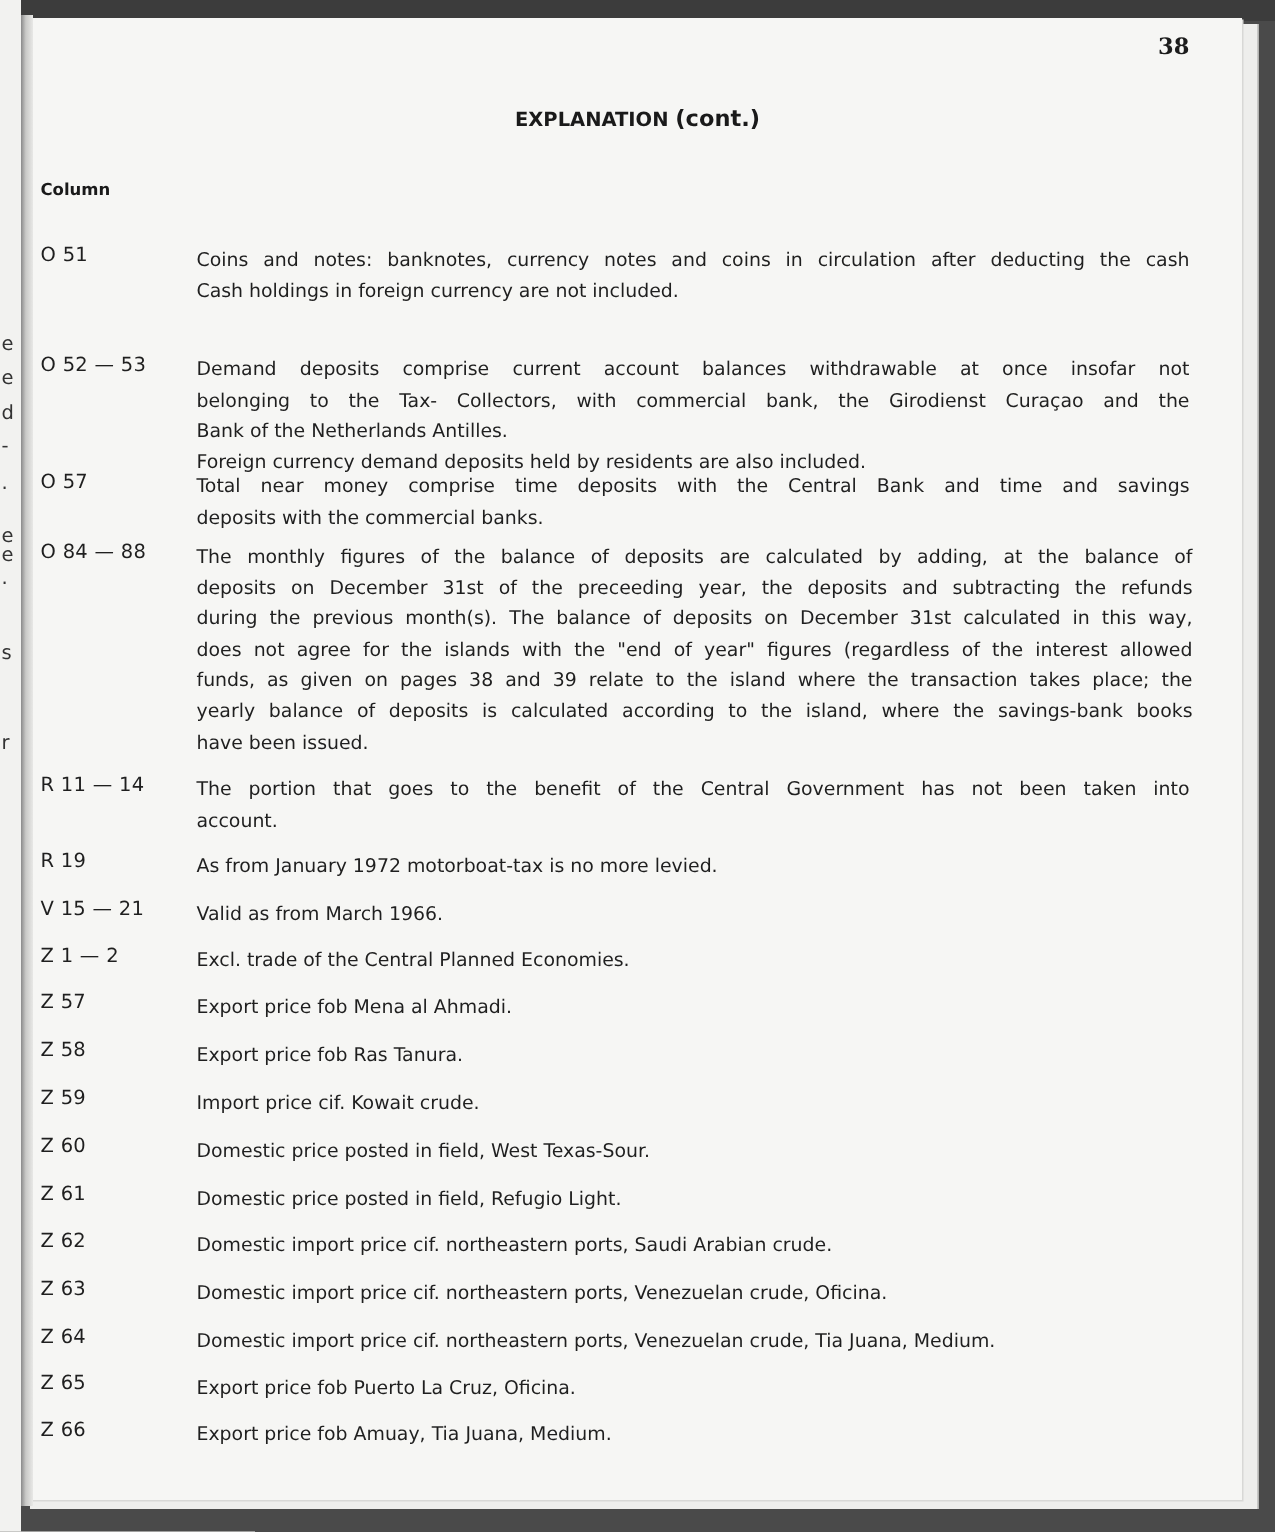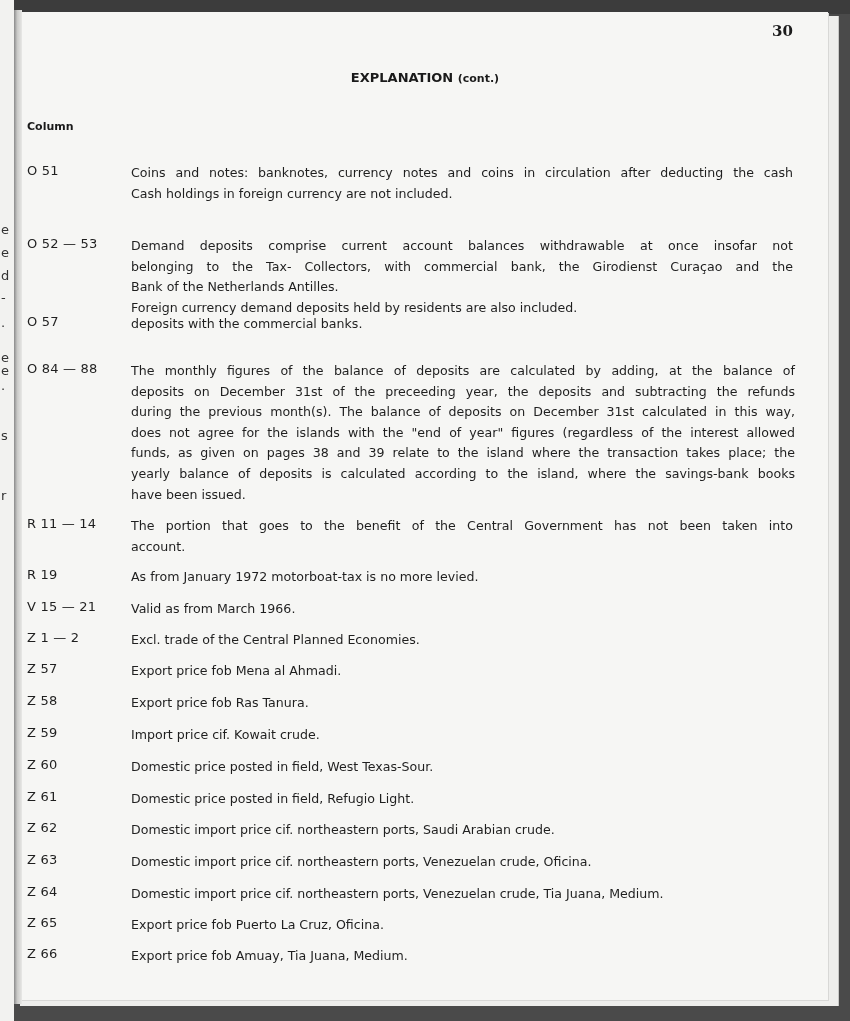--- a/index.html
+++ b/index.html
@@ -35,21 +35,21 @@
   }
   .left-fragments span { position: absolute; left: 1px; }
   .page-number {
     position: absolute; left: 772px; top: 22px;
     font-family: "DejaVu Serif", serif; font-weight: bold; font-size: 15px; color: #1c1c1c;
   }
   .title {
     position: absolute; left: 0; width: 850px; top: 70px; text-align: center;
     font-size: 13px; font-weight: bold; color: #1a1a1a;
   }
-  .title .cont { font-weight: bold; font-size: 11px; }
+  .title .cont { font-weight: bold; font-size: 15px; }
   .column-header {
     position: absolute; left: 27px; top: 120px;
     font-size: 11px; font-weight: bold; color: #1a1a1a;
   }
   .entry { position: absolute; left: 0; width: 850px; color: #1f1f1f; }
   .col {
     position: absolute; left: 27px; font-size: 13px; white-space: nowrap;
     letter-spacing: 0.2px;
   }
   .text {
@@ -72,21 +72,21 @@
   <span style="top:315px">.</span>
   <span style="top:350px">e</span>
   <span style="top:363px">e</span>
   <span style="top:378px">.</span>
   <span style="top:428px">s</span>
   <span style="top:488px">r</span>
 </div>
 <div class="page"></div>
 <div class="spine"></div>
 
-<div class="page-number">30</div>
+<div class="page-number">38</div>
 
 <div class="title">
   <span>EXPLANATION</span>
   <span class="cont">(cont.)</span>
 </div>
 
 <div class="column-header">Column</div>
 
 <div class="entry" style="top:163px">
   <div class="col">O 51</div>
@@ -102,20 +102,21 @@
     <span class="ln">Demand deposits comprise current account balances withdrawable at once insofar not</span>
     <span class="ln">belonging to the Tax- Collectors, with commercial bank, the Girodienst Curaçao and the</span>
     <span class="ln last">Bank of the Netherlands Antilles.</span>
     <span class="ln last">Foreign currency demand deposits held by residents are also included.</span>
   </div>
 </div>
 
 <div class="entry" style="top:314px">
   <div class="col">O 57</div>
   <div class="text">
+    <span class="ln">Total near money comprise time deposits with the Central Bank and time and savings</span>
     <span class="ln last">deposits with the commercial banks.</span>
   </div>
 </div>
 
 <div class="entry" style="top:361px">
   <div class="col">O 84 — 88</div>
   <div class="text" style="width:664px">
     <span class="ln">The monthly figures of the balance of deposits are calculated by adding, at the balance of</span>
     <span class="ln">deposits on December 31st of the preceeding year, the deposits and subtracting the refunds</span>
     <span class="ln">during the previous month(s). The balance of deposits on December 31st calculated in this way,</span>

